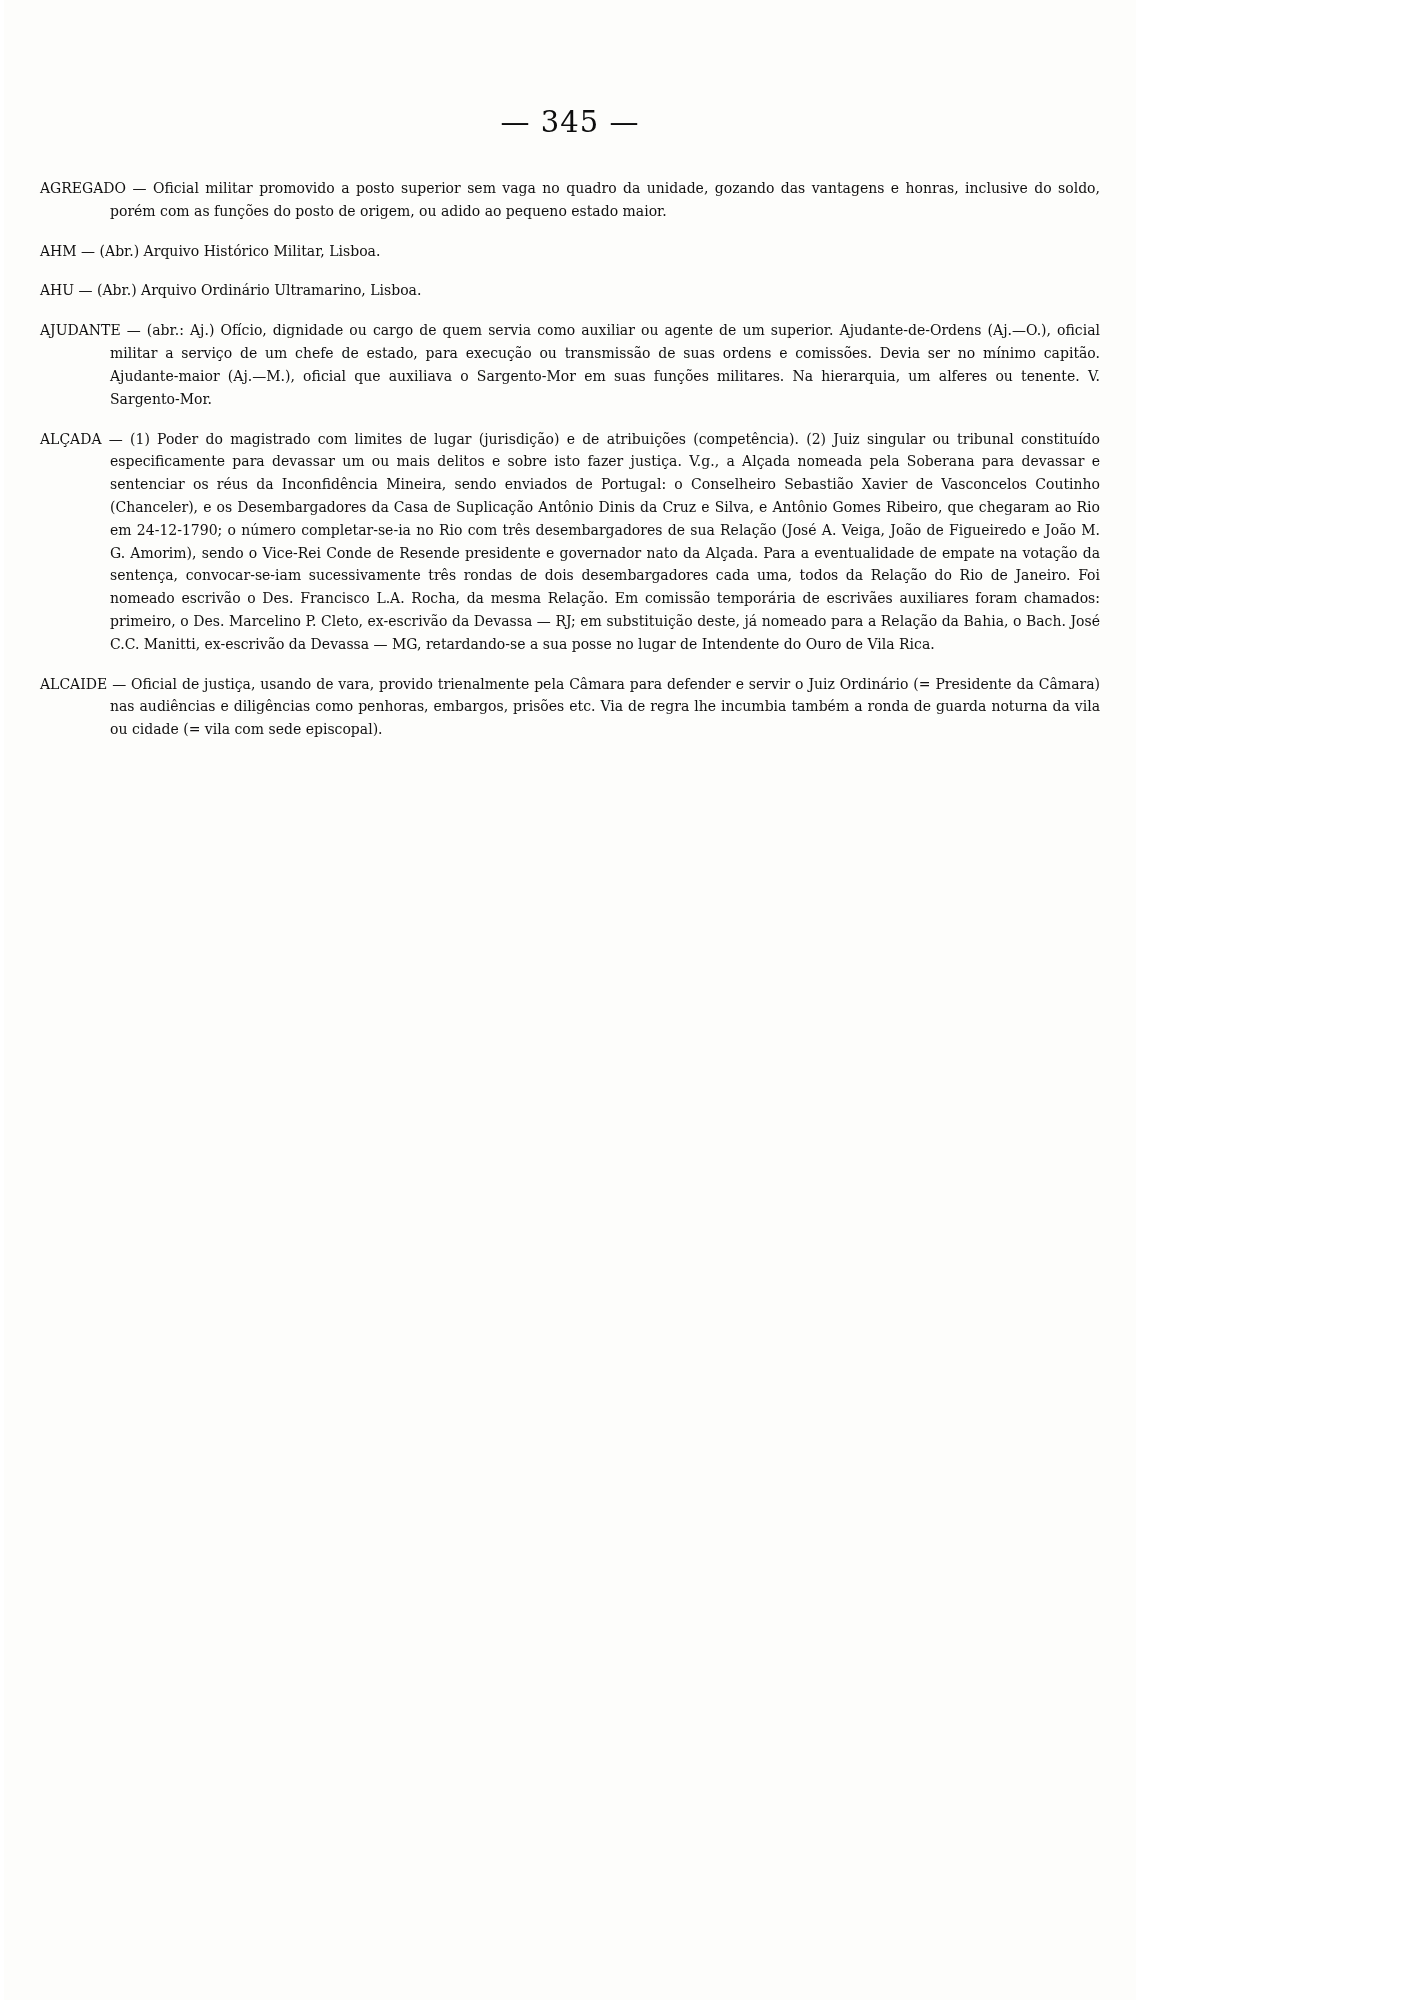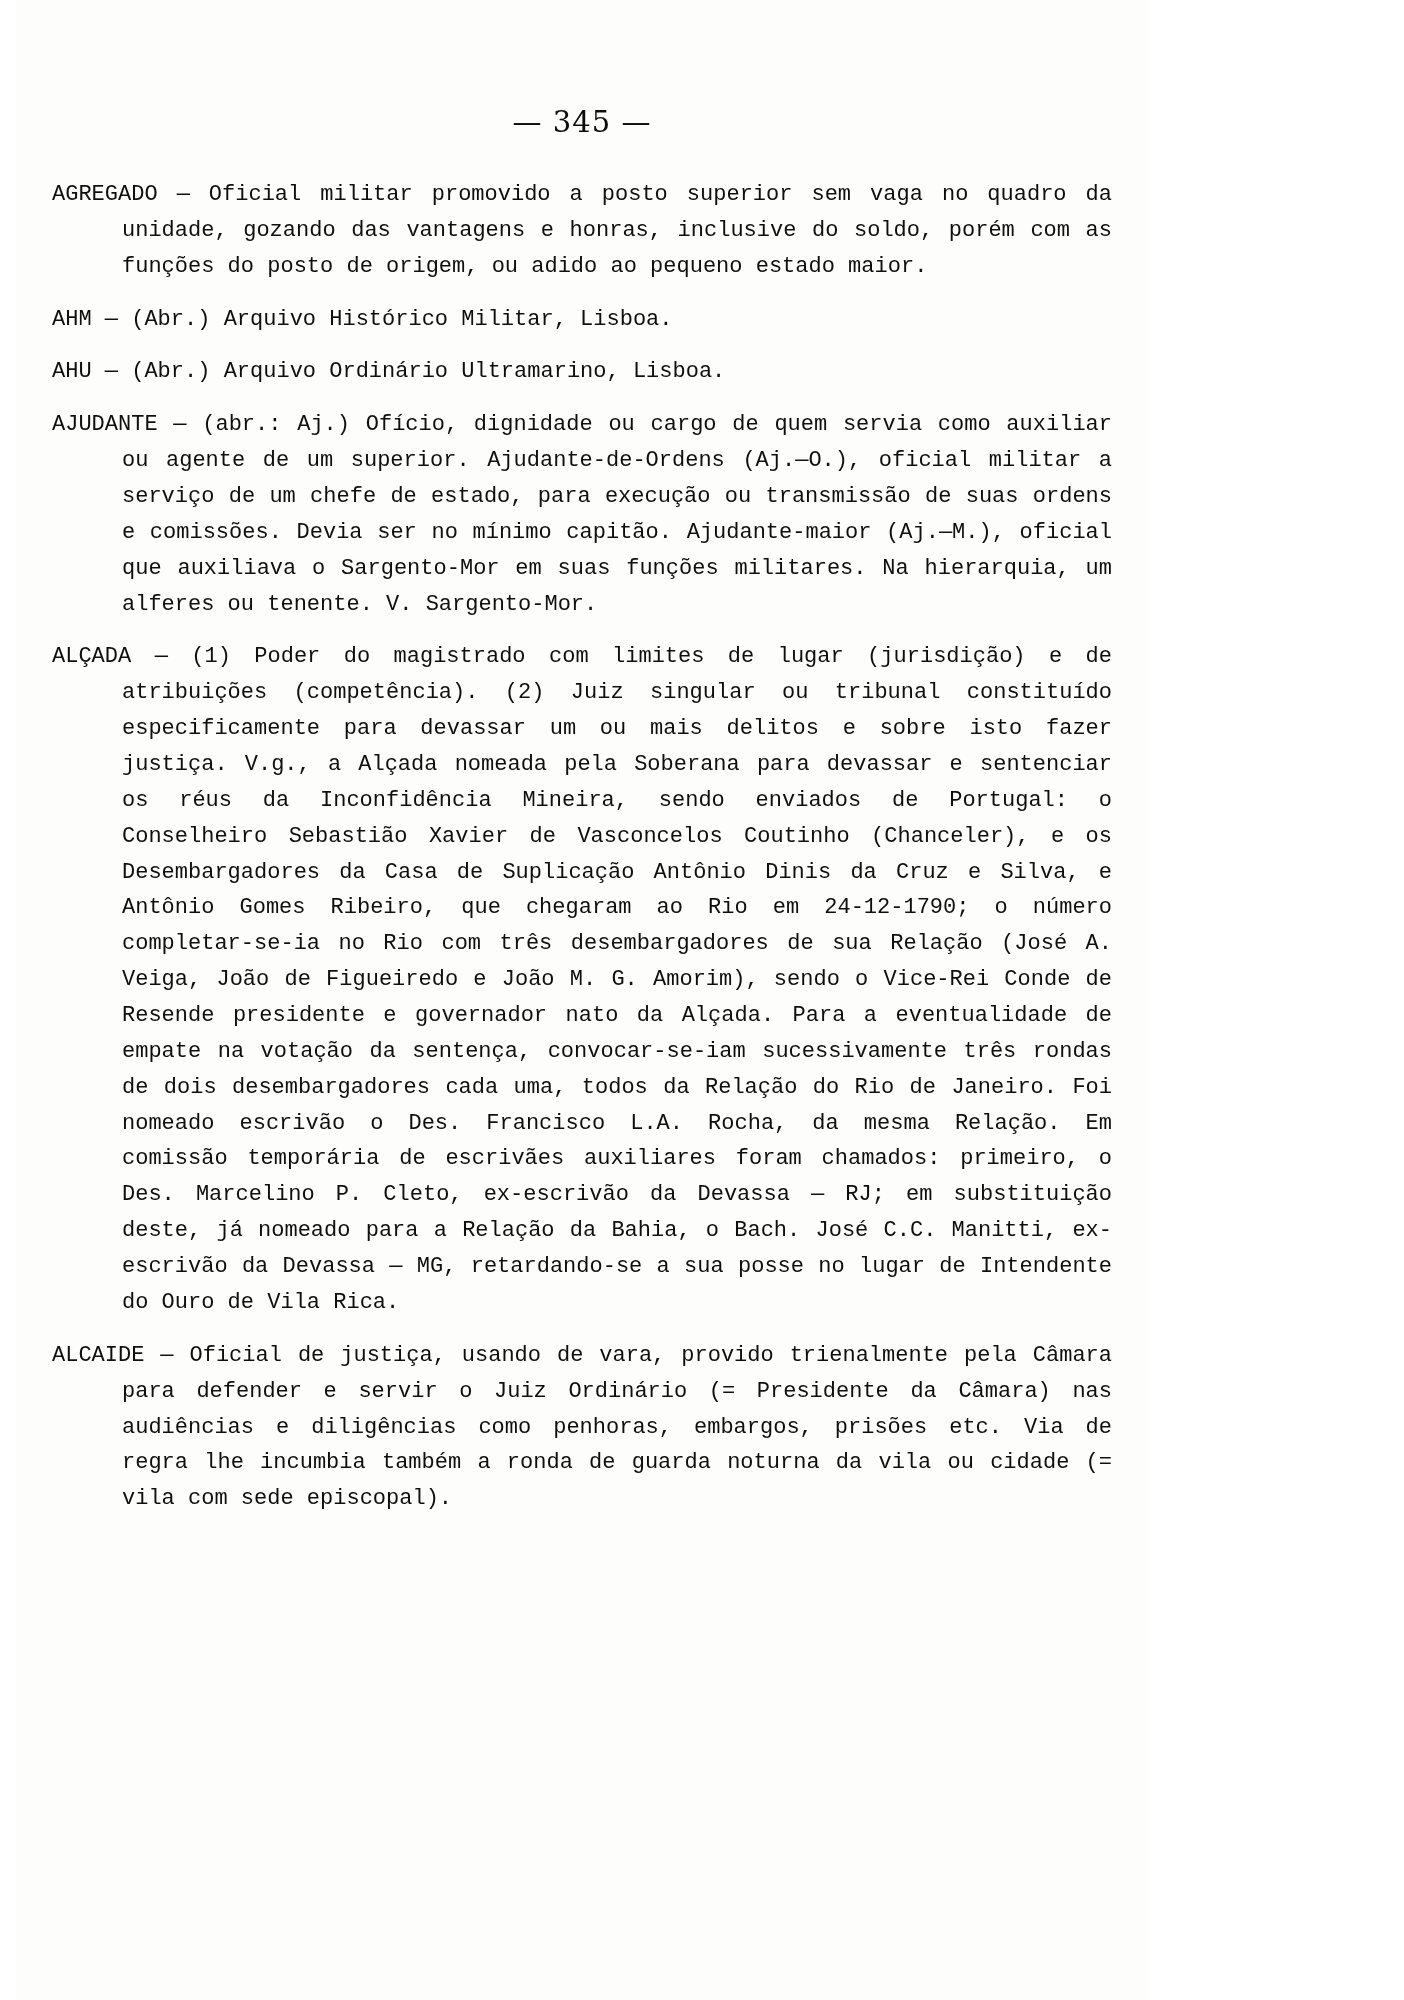--- a/index.html
+++ b/index.html
@@ -10,48 +10,47 @@
   body {
     width: 1404px;
     height: 2000px;
     font-family: "DejaVu Serif", serif;
     color: #111111;
     position: relative;
     overflow: hidden;
   }
   .page {
     position: absolute;
-    left: 16px;
+    left: 4px;
     top: 0;
     width: 1132px;
     height: 2000px;
     background: #fdfdfb;
   }
   .page-number {
     text-align: center;
     font-size: 29px;
     letter-spacing: 1px;
     margin-top: 105px;
     font-family: "DejaVu Serif", serif;
     color: #0d0d0d;
   }
   .body-col {
     margin: 0 auto;
     width: 1060px;
     padding-top: 38px;
   }
   .entry {
-    font-size: 22px;
+    font-size: 14px;
     line-height: 1.63;
     text-align: justify;
     text-justify: inter-word;
     margin-bottom: 17px;
     color: #100f0f;
     hyphens: manual;
-    font-family: Liberation Mono, monospace;
   }
   .entry.hanging {
     padding-left: 70px;
     text-indent: -70px;
   }
 </style>
 </head>
 <body>
 
 <div class="page">

